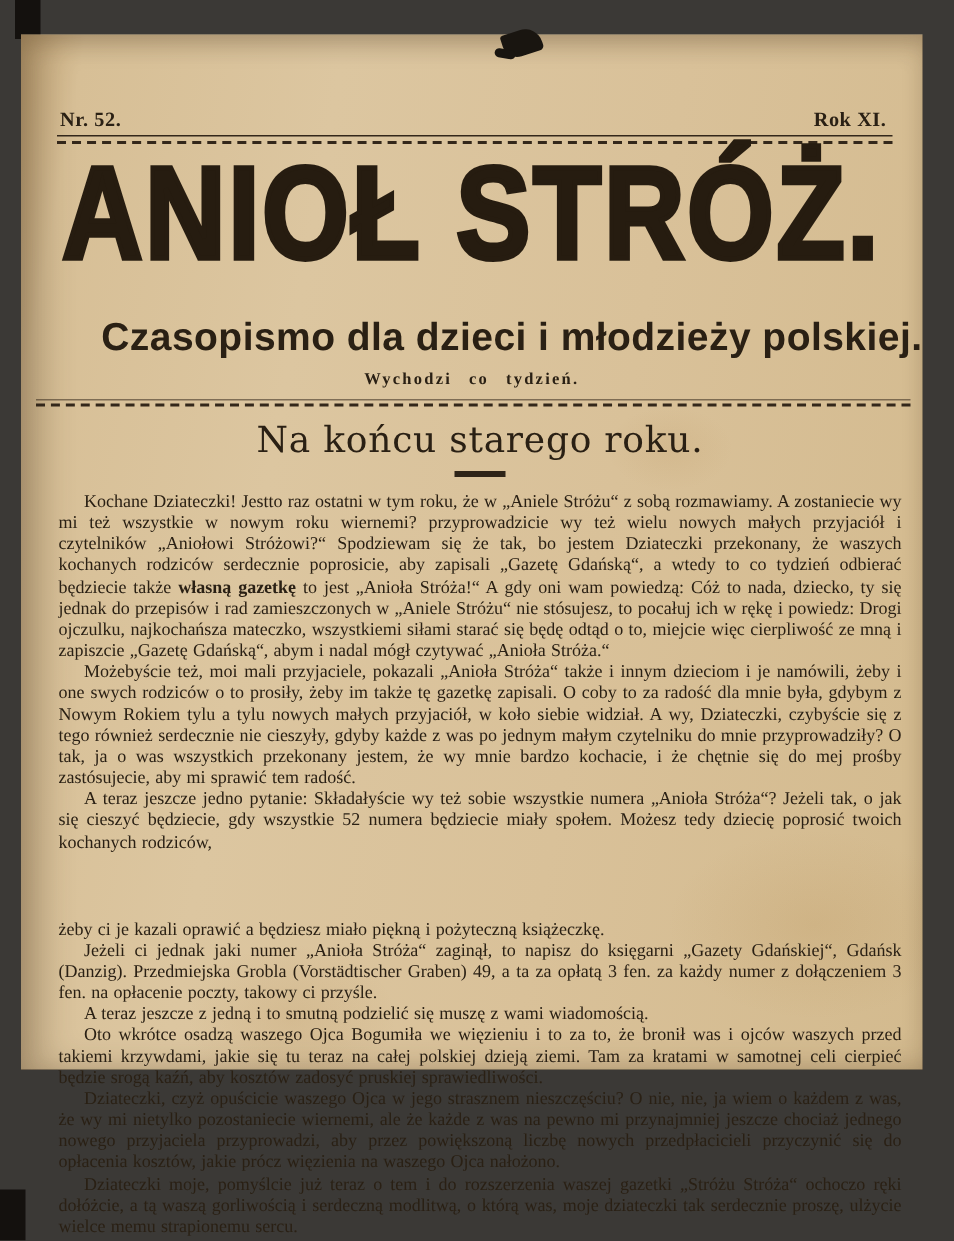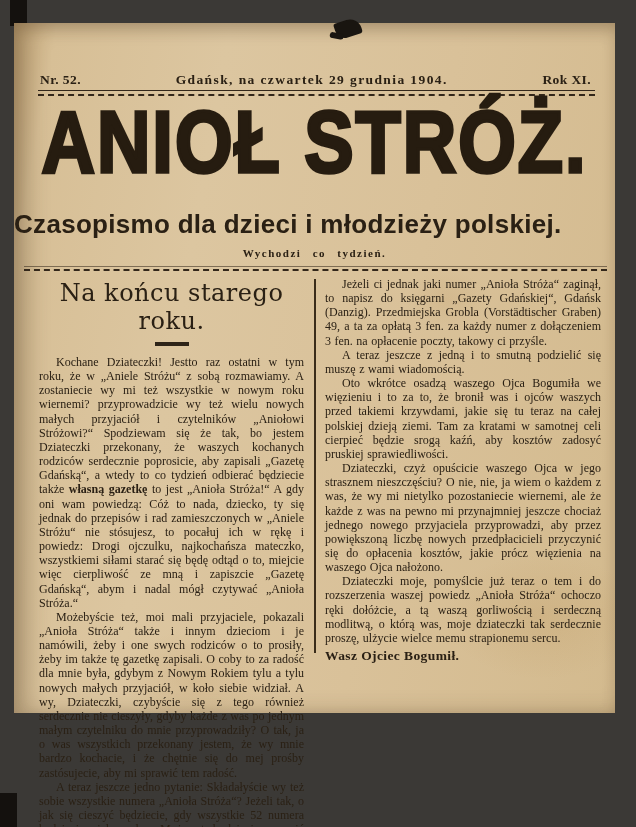--- a/index.html
+++ b/index.html
@@ -32,30 +32,30 @@
   .dateline{letter-spacing:1.4px;}
   .header-rule{position:absolute;top:67px;left:24px;right:20px;height:3px;
         border-top:1.5px solid #33271a;border-bottom:2.5px dashed #33271a;}
 
   
   .title{position:absolute;top:72px;left:0;width:100%;margin:0;text-align:center;
         font-family:"Liberation Sans",sans-serif;font-weight:bold;font-size:74px;
         letter-spacing:2px;white-space:nowrap;color:#261c10;
         -webkit-text-stroke:3px #261c10;transform:scaleY(1.18);transform-origin:50% 20%;
         text-shadow:0 0 1px #261c10;}
-  .subtitle{position:absolute;top:186px;left:0;width:100%;margin:0;text-align:left;
+  .subtitle{position:absolute;top:186px;left:0;width:100%;margin:0;text-align:right;
         font-family:"Liberation Sans",sans-serif;font-weight:bold;font-size:26px;
         letter-spacing:.3px;color:#2a2014;}
   .frequency{position:absolute;top:224px;left:0;width:100%;text-align:center;
         font-weight:bold;font-size:11px;letter-spacing:1.5px;word-spacing:7px;}
   .full-rule{position:absolute;top:243px;left:10px;right:8px;height:2px;
         border-top:1px solid rgba(51,39,26,.55);border-bottom:2.5px dashed #33271a;}
 
   
-  .columns{position:absolute;top:254px;left:25px;right:14px;bottom:18px;display:flex;}
+  .columns{position:absolute;top:254px;left:25px;right:14px;bottom:18px;display:flex;flex-direction:column;}
   .col-left{flex:0 0 265px;}
   .divider{width:2px;background:#3a2c1a;margin:2px 9px 42px 10px;}
   .col-right{flex:1;min-width:0;}
 
   .article-heading{margin:2px 0 0 0;text-align:center;font-family:"DejaVu Serif",serif;
         font-weight:normal;font-size:24px;letter-spacing:.5px;}
   .heading-rule{width:34px;height:4px;background:#2e2418;margin:7px auto 9px auto;}
 
   .para{margin:0;font-size:12px;line-height:14.15px;text-align:justify;
         text-indent:17px;word-spacing:.5px;}
@@ -71,21 +71,20 @@
 
   <div class="tab-top"></div>
   <div class="tab-bottom"></div>
 
   <div class="page">
 
     <div class="tear"></div>
 
     <div class="header-row">
       <span>Nr. 52.</span>
-      <span class="dateline">Gdańsk, na czwartek 29 grudnia 1904.</span>
       <span>Rok XI.</span>
     </div>
     <div class="header-rule"></div>
 
     <h1 class="title">ANIOŁ STRÓŻ.</h1>
     <h2 class="subtitle">Czasopismo dla dzieci i młodzieży polskiej.</h2>
     <div class="frequency">Wychodzi co tydzień.</div>
     <div class="full-rule"></div>
 
     <div class="columns">
@@ -97,24 +96,25 @@
             <p class="para"><span>Kochane Dziateczki!  Jestto raz ostatni w tym roku, że w „Aniele Stróżu“ z sobą rozmawiamy. A zostaniecie wy mi też wszystkie w nowym roku wiernemi? przyprowadzicie wy też wielu nowych małych przyjaciół i czytelników „Aniołowi Stróżowi?“  Spodziewam się że tak, bo jestem Dziateczki przekonany, że waszych kochanych rodziców serdecznie poprosicie, aby zapisali „Gazetę Gdańską“, a wtedy to co tydzień odbierać będziecie także </span><span class="b">własną gazetkę</span><span> to jest „Anioła Stróża!“  A gdy oni wam powiedzą: Cóż to nada, dziecko, ty się jednak do przepisów i rad zamieszczonych w „Aniele Stróżu“ nie stósujesz, to pocałuj ich w rękę i powiedz: Drogi ojczulku, najkochańsza mateczko, wszystkiemi siłami starać się będę odtąd o to, miejcie więc cierpliwość ze mną i zapiszcie „Gazetę Gdańską“, abym i nadal mógł czytywać „Anioła Stróża.“</span></p>
             <p class="para"><span>Możebyście też, moi mali przyjaciele, pokazali „Anioła Stróża“ także i innym dzieciom i je namówili, żeby i one swych rodziców o to prosiły, żeby im także tę gazetkę zapisali.  O coby to za radość dla mnie była, gdybym z Nowym Rokiem tylu a tylu nowych małych przyjaciół, w koło siebie widział.  A wy, Dziateczki, czybyście się z tego również serdecznie nie cieszyły, gdyby każde z was po jednym małym czytelniku do mnie przyprowadziły?  O tak, ja o was wszystkich przekonany jestem, że wy mnie bardzo kochacie, i że chętnie się do mej prośby zastósujecie, aby mi sprawić tem radość.</span></p>
             <p class="para"><span>A teraz jeszcze jedno pytanie:  Składałyście wy też sobie wszystkie numera „Anioła Stróża“? Jeżeli tak, o jak się cieszyć będziecie, gdy wszystkie 52 numera będziecie miały społem.  Możesz tedy dziecię poprosić twoich kochanych rodziców,</span></p>
           </div>
       </div>
 
       <div class="divider"></div>
 
       <div class="col-right">
         <div id="col-body-right">
+            <p class="para flush"><span>żeby ci je kazali oprawić a będziesz miało piękną i pożyteczną książeczkę.</span></p>
             <p class="para"><span>Jeżeli ci jednak jaki numer „Anioła Stróża“ zaginął, to napisz do księgarni „Gazety Gdańskiej“, Gdańsk (Danzig). Przedmiejska Grobla (Vorstädtischer Graben) 49, a ta za opłatą 3 fen. za każdy numer z dołączeniem 3 fen. na opłacenie poczty, takowy ci przyśle.</span></p>
             <p class="para"><span>A teraz jeszcze z jedną i to smutną podzielić się muszę z wami wiadomością.</span></p>
             <p class="para"><span>Oto wkrótce osadzą waszego Ojca Bogumiła we więzieniu i to za to, że bronił was i ojców waszych przed takiemi krzywdami, jakie się tu teraz na całej polskiej dzieją ziemi.  Tam za kratami w samotnej celi cierpieć będzie srogą kaźń, aby kosztów zadosyć pruskiej sprawiedliwości.</span></p>
             <p class="para"><span>Dziateczki, czyż opuścicie waszego Ojca w jego strasznem nieszczęściu? O nie, nie, ja wiem o każdem z was, że wy mi nietylko pozostaniecie wiernemi, ale że każde z was na pewno mi przynajmniej jeszcze chociaż jednego nowego przyjaciela przyprowadzi, aby przez powiększoną liczbę nowych przedpłacicieli przyczynić się do opłacenia kosztów, jakie prócz więzienia na waszego Ojca nałożono.</span></p>
-            <p class="para"><span>Dziateczki moje, pomyślcie już teraz o tem i do rozszerzenia waszej powiedz „Anioła Stróża“ ochoczo ręki dołóżcie, a tą waszą gorliwością i serdeczną modlitwą, o którą was, moje dziateczki tak serdecznie proszę, ulżycie wielce memu strapionemu sercu.</span></p>
+            <p class="para"><span>Dziateczki moje, pomyślcie już teraz o tem i do rozszerzenia waszej gazetki „Stróżu Stróża“ ochoczo ręki dołóżcie, a tą waszą gorliwością i serdeczną modlitwą, o którą was, moje dziateczki tak serdecznie proszę, ulżycie wielce memu strapionemu sercu.</span></p>
           </div>
         <div class="signature">Wasz Ojciec Bogumił.</div>
       </div>
 
     </div>
   </div>
 </div>
 
 </body></html>

